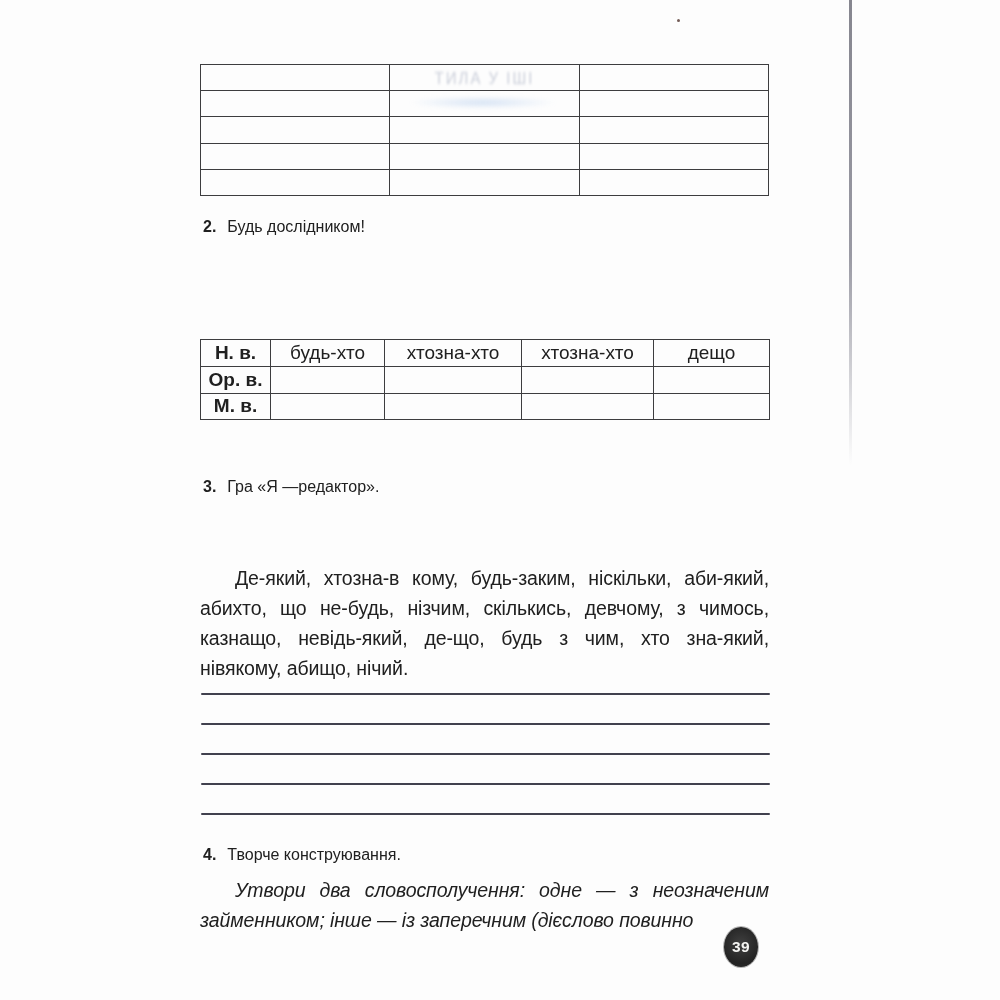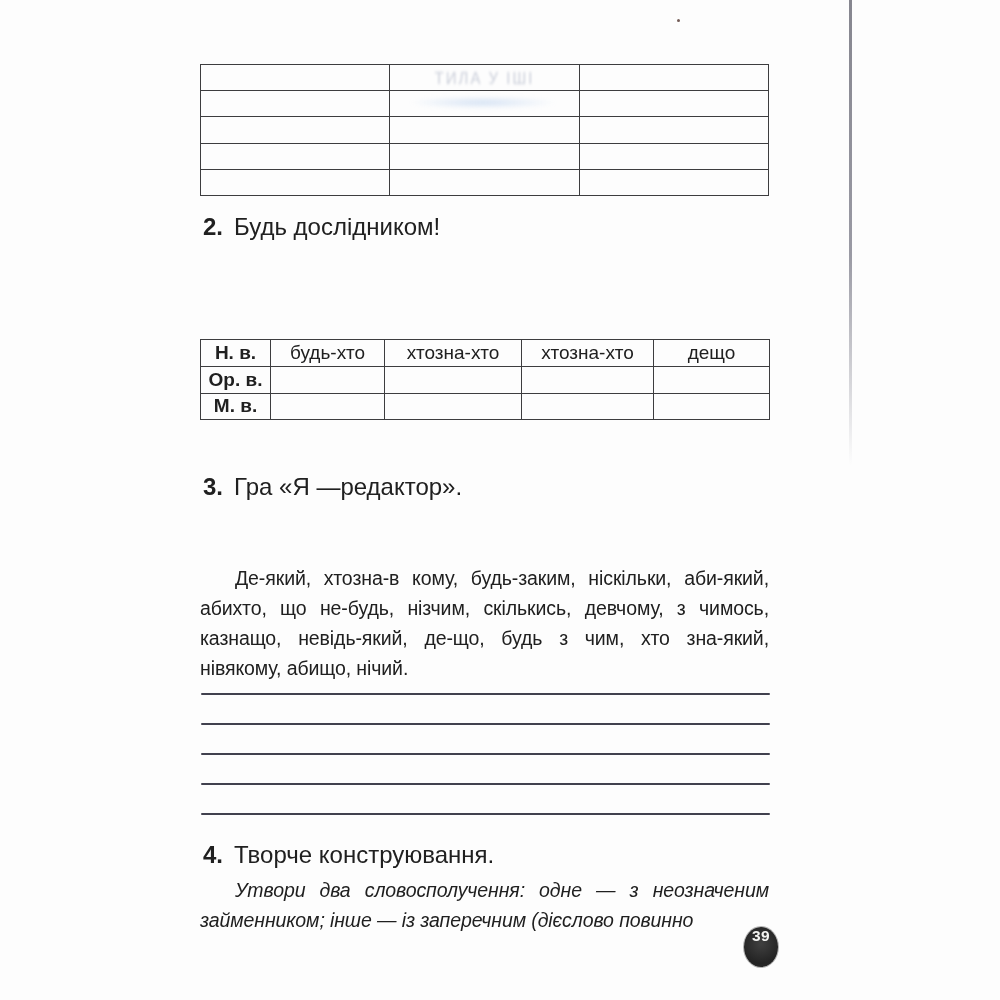--- a/index.html
+++ b/index.html
@@ -24,37 +24,37 @@
   }
   .smear{
     position:absolute;left:18px;top:5px;width:150px;height:13px;border-radius:50%;
     background:radial-gradient(ellipse at center,rgba(165,195,235,.45),rgba(165,195,235,0) 70%);
     filter:blur(2px);
   }
   .case-table{left:200px;top:339px;width:569px;font-size:19px;}
   .case-table td{height:25.8px;text-align:center;margin-left:16px;}
   .case-table .lbl{font-weight:bold;}
   
-  .heading{position:absolute;left:203px;width:569px;font-size:24px;line-height:24px;}
+  .heading{position:absolute;left:203px;width:569px;font-size:16px;line-height:24px;}
   .heading .num{font-weight:bold;margin-right:11px;}
   .para{
     position:absolute;left:200px;width:569px;margin:0;
     font-size:19.5px;line-height:30px;letter-spacing:-.1px;
     text-align:justify;text-indent:35px;
   }
   .italic{font-style:italic;}
   .b{font-weight:bold;}
   
   .wline{position:absolute;left:201px;width:569px;height:2px;background:#41414e;border-radius:1px;}
   
   .badge{
-    position:absolute;left:744px;top:927px;width:34px;height:40px;border-radius:50%;
+    position:absolute;left:724px;top:927px;width:34px;height:40px;border-radius:50%;
     background:radial-gradient(circle at 50% 42%,#404040 0%,#232323 68%,#2c2c2c 100%);
     box-shadow:0 0 0 1px rgba(120,120,120,.55);
-    display:flex;align-items:flex-start;justify-content:center;
+    display:flex;align-items:center;justify-content:center;
     color:#f4f4f2;font-size:15.5px;font-weight:bold;letter-spacing:.5px;
   }
 </style>
 </head>
 <body>
 
 <div class="page">
 
   <div class="scanline"></div>
   <div class="speck"></div>

